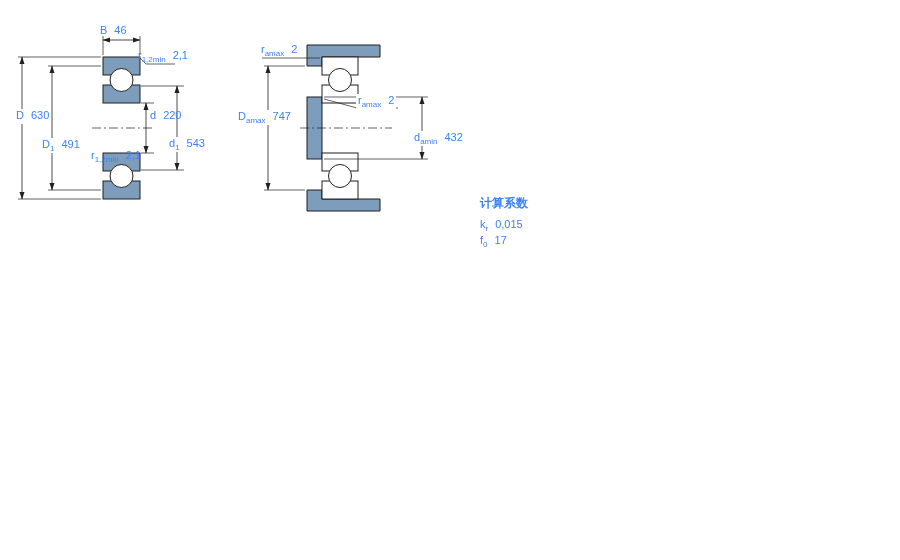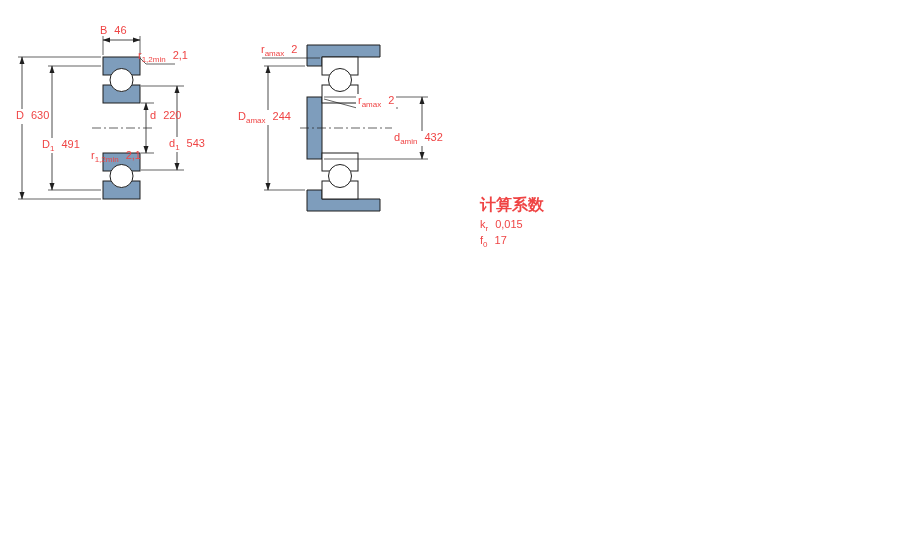--- a/index.html
+++ b/index.html
@@ -1,23 +1,23 @@
 <!DOCTYPE html>
 <html><head>
 <meta charset="utf-8">
 <style>
   html,body{margin:0;padding:0;background:#fff}
   .canvas{position:relative;width:900px;height:492px;background:#fff;
-          font-family:"Liberation Sans",sans-serif;color:#ef4444;overflow:hidden}
+          font-family:"Liberation Sans",sans-serif;color:#3b82f6;overflow:hidden}
   .canvas svg{position:absolute;left:0;top:0;z-index:1}
   .dim-label{position:absolute;font-size:11px;line-height:1.2;white-space:nowrap;z-index:2}
   .dim-label sub{font-size:8px;line-height:1}
   .dim-label .v{margin-left:7px}
   .bg{background:#fff;padding:0 2px}
-  .factors-title{position:absolute;font-size:16px;font-weight:bold;z-index:2;white-space:nowrap}
+  .factors-title{position:absolute;font-size:12px;font-weight:bold;z-index:2;white-space:nowrap}
   
   .part{stroke:#1f1f1f;stroke-width:1}
   .ring{fill:#ffffff;stroke:#1f1f1f;stroke-width:1}
   .ball{fill:#ffffff;stroke:#1f1f1f;stroke-width:1}
   .dim{stroke:#1f1f1f;stroke-width:0.8;fill:none}
   .thin{stroke:#1f1f1f;stroke-width:0.7;fill:none}
   .axis{stroke:#1f1f1f;stroke-width:0.7;stroke-dasharray:9 3 2 3;fill:none}
 </style>
 </head>
 <body>
@@ -121,28 +121,28 @@
 
   <div class="dim-label" style="left:91px;top:149px">
     <span>r</span><sub>1,2min</sub><span class="v">2,1</span>
   </div>
 
   <div class="dim-label" style="left:261px;top:43px">
     <span>r</span><sub>amax</sub><span class="v">2</span>
   </div>
 
   <div class="dim-label bg" style="left:236px;top:110px">
-    <span>D</span><sub>amax</sub><span class="v">244</span>
+    <span>D</span><sub>amax</sub><span class="v">747</span>
   </div>
 
   <div class="dim-label bg" style="left:356px;top:94px">
     <span>r</span><sub>amax</sub><span class="v">2</span>
   </div>
 
-  <div class="dim-label bg" style="left:392px;top:131px">
+  <div class="dim-label bg" style="left:412px;top:131px">
     <span>d</span><sub>amin</sub><span class="v">432</span>
   </div>
 
   <div class="factors-title" style="left:480px;top:195px">计算系数</div>
 
   <div class="dim-label" style="left:480px;top:218px">
     <span>k</span><sub>r</sub><span class="v">0,015</span>
   </div>
 
   <div class="dim-label" style="left:480px;top:234px">

